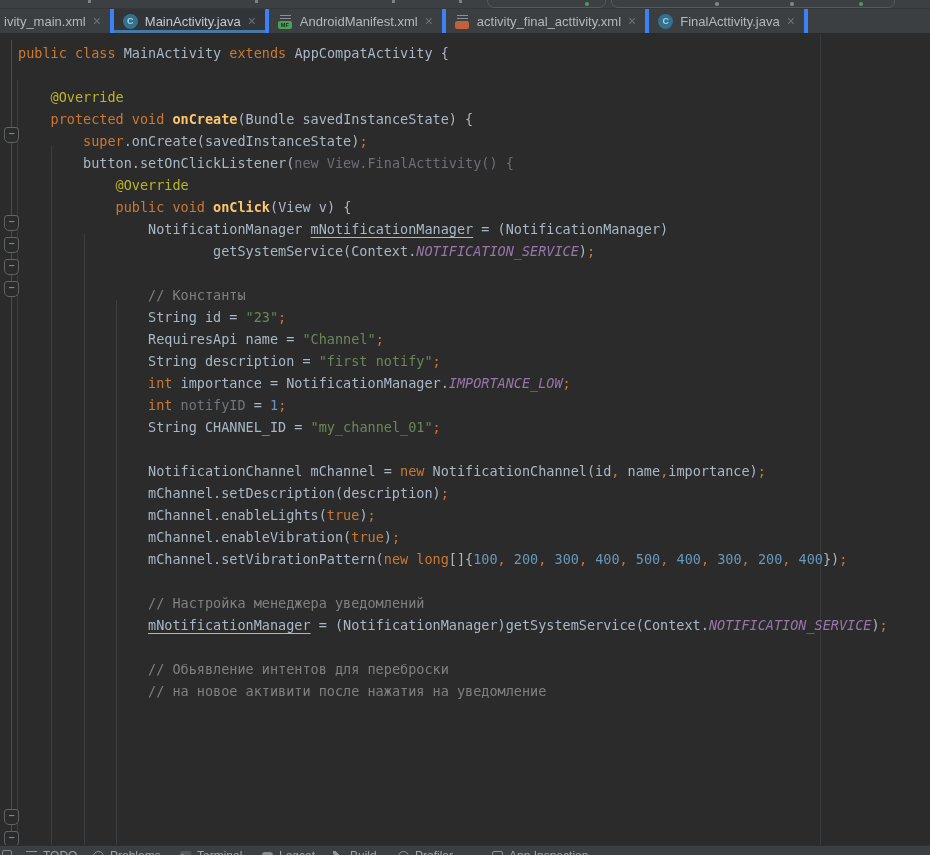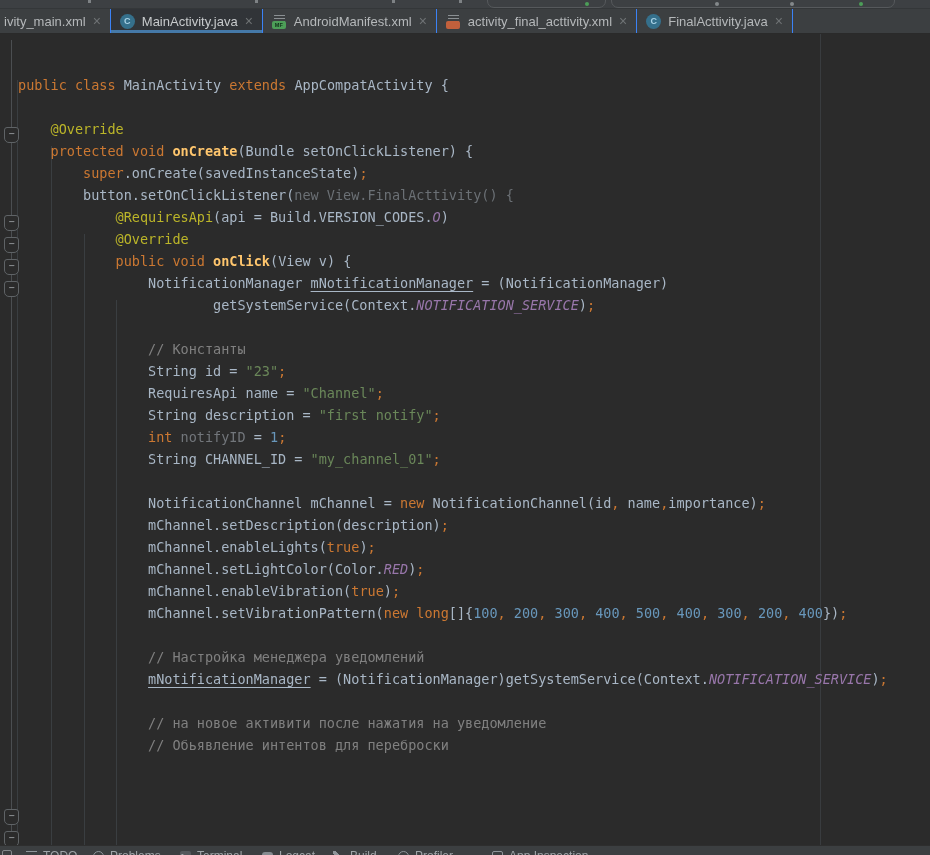--- a/index.html
+++ b/index.html
@@ -7,42 +7,42 @@
   
   .top-strip{position:absolute;left:0;top:0;width:930px;height:8px;background:#3d4043;overflow:hidden;}
   .strip-widget{position:absolute;top:-11px;height:17px;border:1px solid #56595c;border-radius:7px;}
   .strip-dot{position:absolute;width:4px;height:4px;border-radius:50%;top:2px;}
   .strip-tick{position:absolute;width:3px;height:3px;background:#7e8285;top:0;}
   
   .tab-bar{position:absolute;left:0;top:8px;width:930px;height:26px;background:#3c3f41;
            border-top:1px solid #343739;box-sizing:border-box;display:flex;align-items:stretch;
            border-bottom:1px solid #2a2a2a;overflow:hidden;}
   .tab{display:flex;align-items:center;padding:0 9px;font-size:13px;color:#b5b8ba;
-       border-right:1px solid #3b82f6;white-space:nowrap;cursor:default;}
+       border-right:4px solid #3b82f6;white-space:nowrap;cursor:default;}
   .tab.first{padding-left:2px;}
   .tab.active{background:#313438;box-shadow:inset 0 -3px 0 var(--accent);color:#c7cacc;}
   .tab-label{margin:0 2px;}
   .tab-close{margin-left:5px;color:#6f7375;font-size:14px;line-height:14px;}
   .ic-class{display:inline-block;width:15px;height:15px;border-radius:50%;background:#35708c;
             color:#a9d2e6;font-size:9px;font-weight:bold;text-align:center;line-height:15px;margin-right:5px;}
   .ic-file{display:inline-block;width:14px;height:15px;position:relative;margin-right:6px;}
   .ic-file .pg{position:absolute;top:1px;left:2px;right:1px;height:7px;
                background:repeating-linear-gradient(#8b9093 0 1px,transparent 1px 3px);}
   .ic-file .bd{position:absolute;bottom:0;left:0;right:0;height:8px;border-radius:2px;
                text-align:center;font-size:5.5px;font-weight:bold;line-height:8px;}
   .bd-manifest{background:#4d9e58;color:#10301a;}
   .bd-layout{background:#c2603c;color:#5c2410;}
   
   .editor{position:absolute;left:0;top:34px;width:930px;height:811px;background:#2b2b2b;overflow:hidden;}
   .margin-guide{position:absolute;left:820px;top:0;bottom:0;width:1px;background:#393c3f;}
   .indent-guide{position:absolute;width:1px;background:#3a3e41;}
   .gutter-line{position:absolute;left:11px;width:1px;background:#4b4e51;}
   .fold{position:absolute;left:4px;width:13px;height:14px;border:1px solid #5f6366;border-radius:3px 3px 5px 5px;
         background:#2b2b2b;color:#9ca0a4;font:10px/12px "DejaVu Sans Mono",monospace;text-align:center;z-index:3;}
-  .code{position:absolute;left:18px;top:40px;font:13.5px/22px "DejaVu Sans Mono",monospace;color:var(--tk-pln);}
+  .code{position:absolute;left:18px;top:8px;font:13.5px/22px "DejaVu Sans Mono",monospace;color:var(--tk-pln);}
   .code-line{height:22px;white-space:pre;}
   .tk-kw{color:var(--tk-kw);} .tk-ann{color:var(--tk-ann);} .tk-str{color:var(--tk-str);}
   .tk-num{color:var(--tk-num);} .tk-com{color:var(--tk-com);}
   .tk-cst{color:var(--tk-cst);font-style:italic;} .tk-mth{color:var(--tk-mth);font-weight:bold;}
   .tk-pln{color:var(--tk-pln);} .tk-dim{color:var(--tk-dim);} .tk-un{color:var(--tk-un);}
   .tk-var{color:var(--tk-pln);text-decoration:underline;text-underline-offset:3px;margin-top:20px;}
   
   .bottom-bar{position:absolute;left:0;top:845px;width:930px;height:26px;background:#3c3f41;
               border-top:1px solid #2e2e2e;box-sizing:border-box;overflow:hidden;}
   .bb-item{position:absolute;top:3px;display:flex;align-items:center;font-size:12px;color:#9fa4a8;white-space:nowrap;}
@@ -109,48 +109,47 @@
   <div class="margin-guide"></div>
   <div class="indent-guide" style="left:17px;top:46px;height:765px"></div>
   <div class="indent-guide" style="left:51px;top:112px;height:699px"></div>
   <div class="indent-guide" style="left:84px;top:200px;height:611px"></div>
   <div class="indent-guide" style="left:116px;top:266px;height:545px"></div>
   <div class="gutter-line" style="top:6px;height:805px"></div>
   <div class="code">
       <div class="code-line"><span class="tk-kw">public class </span><span class="tk-pln">MainActivity </span><span class="tk-kw">extends </span><span class="tk-pln">AppCompatActivity {</span></div>
       <div class="code-line"></div>
       <div class="code-line"><span class="tk-pln">    </span><span class="tk-ann">@Override</span></div>
-      <div class="code-line"><span class="tk-pln">    </span><span class="tk-kw">protected void </span><span class="tk-mth">onCreate</span><span class="tk-pln">(Bundle setOnClickListener) {</span></div>
+      <div class="code-line"><span class="tk-pln">    </span><span class="tk-kw">protected void </span><span class="tk-mth">onCreate</span><span class="tk-pln">(Bundle savedInstanceState) {</span></div>
       <div class="code-line"><span class="tk-pln">        </span><span class="tk-kw">super</span><span class="tk-pln">.onCreate(savedInstanceState)</span><span class="tk-kw">;</span></div>
       <div class="code-line"><span class="tk-pln">        button.setOnClickListener(</span><span class="tk-dim">new View.FinalActtivity() {</span></div>
-      <div class="code-line"><span class="tk-pln">            </span><span class="tk-ann">@RequiresApi</span><span class="tk-pln">(api = Build.VERSION_CODES.</span><span class="tk-cst">O</span><span class="tk-pln">)</span></div>
       <div class="code-line"><span class="tk-pln">            </span><span class="tk-ann">@Override</span></div>
       <div class="code-line"><span class="tk-pln">            </span><span class="tk-kw">public void </span><span class="tk-mth">onClick</span><span class="tk-pln">(View v) {</span></div>
       <div class="code-line"><span class="tk-pln">                NotificationManager </span><span class="tk-var">mNotificationManager</span><span class="tk-pln"> = (NotificationManager)</span></div>
       <div class="code-line"><span class="tk-pln">                        getSystemService(Context.</span><span class="tk-cst">NOTIFICATION_SERVICE</span><span class="tk-pln">)</span><span class="tk-kw">;</span></div>
       <div class="code-line"></div>
       <div class="code-line"><span class="tk-pln">                </span><span class="tk-com">// Константы</span></div>
       <div class="code-line"><span class="tk-pln">                String id = </span><span class="tk-str">"23"</span><span class="tk-kw">;</span></div>
       <div class="code-line"><span class="tk-pln">                RequiresApi name = </span><span class="tk-str">"Channel"</span><span class="tk-kw">;</span></div>
       <div class="code-line"><span class="tk-pln">                String description = </span><span class="tk-str">"first notify"</span><span class="tk-kw">;</span></div>
+      <div class="code-line"><span class="tk-pln">                </span><span class="tk-kw">int</span><span class="tk-pln"> importance = NotificationManager.</span><span class="tk-cst">IMPORTANCE_LOW</span><span class="tk-kw">;</span></div>
       <div class="code-line"><span class="tk-pln">                </span><span class="tk-kw">int</span><span class="tk-un"> notifyID</span><span class="tk-pln"> = </span><span class="tk-num">1</span><span class="tk-kw">;</span></div>
       <div class="code-line"><span class="tk-pln">                String CHANNEL_ID = </span><span class="tk-str">"my_channel_01"</span><span class="tk-kw">;</span></div>
       <div class="code-line"></div>
       <div class="code-line"><span class="tk-pln">                NotificationChannel mChannel = </span><span class="tk-kw">new</span><span class="tk-pln"> NotificationChannel(id</span><span class="tk-kw">,</span><span class="tk-pln"> name</span><span class="tk-kw">,</span><span class="tk-pln">importance)</span><span class="tk-kw">;</span></div>
       <div class="code-line"><span class="tk-pln">                mChannel.setDescription(description)</span><span class="tk-kw">;</span></div>
       <div class="code-line"><span class="tk-pln">                mChannel.enableLights(</span><span class="tk-kw">true</span><span class="tk-pln">)</span><span class="tk-kw">;</span></div>
-      <div class="code-line"><span class="tk-pln">                mChannel.setLightColor(Color.</span><span class="tk-cst">RED</span><span class="tk-pln">)</span><span class="tk-kw">;</span></div>
       <div class="code-line"><span class="tk-pln">                mChannel.enableVibration(</span><span class="tk-kw">true</span><span class="tk-pln">)</span><span class="tk-kw">;</span></div>
       <div class="code-line"><span class="tk-pln">                mChannel.setVibrationPattern(</span><span class="tk-kw">new long</span><span class="tk-pln">[]{</span><span class="tk-num">100</span><span class="tk-kw">,</span><span class="tk-pln"> </span><span class="tk-num">200</span><span class="tk-kw">,</span><span class="tk-pln"> </span><span class="tk-num">300</span><span class="tk-kw">,</span><span class="tk-pln"> </span><span class="tk-num">400</span><span class="tk-kw">,</span><span class="tk-pln"> </span><span class="tk-num">500</span><span class="tk-kw">,</span><span class="tk-pln"> </span><span class="tk-num">400</span><span class="tk-kw">,</span><span class="tk-pln"> </span><span class="tk-num">300</span><span class="tk-kw">,</span><span class="tk-pln"> </span><span class="tk-num">200</span><span class="tk-kw">,</span><span class="tk-pln"> </span><span class="tk-num">400</span><span class="tk-pln">})</span><span class="tk-kw">;</span></div>
       <div class="code-line"></div>
       <div class="code-line"><span class="tk-pln">                </span><span class="tk-com">// Настройка менеджера уведомлений</span></div>
       <div class="code-line"><span class="tk-pln">                </span><span class="tk-var">mNotificationManager</span><span class="tk-pln"> = (NotificationManager)getSystemService(Context.</span><span class="tk-cst">NOTIFICATION_SERVICE</span><span class="tk-pln">)</span><span class="tk-kw">;</span></div>
       <div class="code-line"></div>
+      <div class="code-line"><span class="tk-pln">                </span><span class="tk-com">// Обьявление интентов для переброски</span></div>
       <div class="code-line"><span class="tk-pln">                </span><span class="tk-com">// на новое активити после нажатия на уведомление</span></div>
-      <div class="code-line"><span class="tk-pln">                </span><span class="tk-com">// Обьявление интентов для переброски</span></div>
     </div>
 <div class="fold" style="top: 93px;">−</div>
     <div class="fold" style="top: 181px;">−</div>
     <div class="fold" style="top: 203px;">−</div>
     <div class="fold" style="top: 225px;">−</div>
     <div class="fold" style="top: 247px;">−</div>
     <div class="fold" style="top: 775px;">−</div>
     <div class="fold" style="top: 797px;">−</div>
   </div>
 

